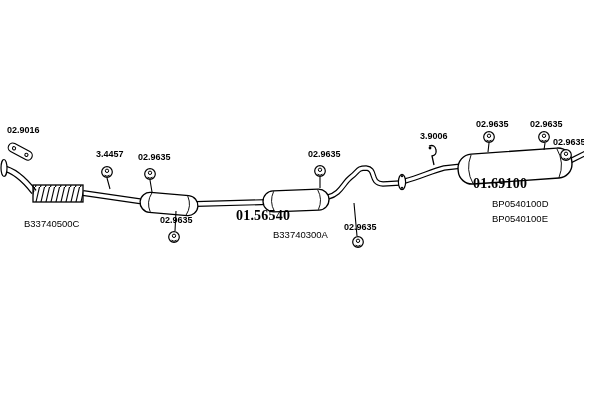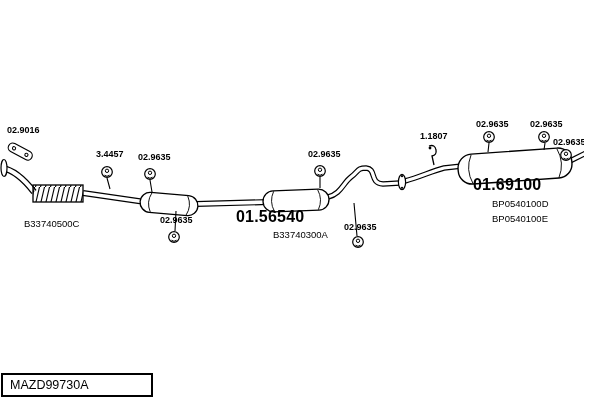--- a/index.html
+++ b/index.html
@@ -12,21 +12,21 @@
     background: #ffffff;
     overflow: hidden;
   }
   svg.art { position: absolute; left: 0; top: 0; }
   .lbl {
     position: absolute;
     line-height: 1;
     color: #000;
     white-space: nowrap;
   }
-  .lbl.lg { font-size: 16px; font-weight: bold; letter-spacing: 0.2px; }
+  .lbl.lg { font-size: 14px; font-weight: bold; letter-spacing: 0.2px; font-family: Liberation Serif, serif; }
   .lbl.sm { font-size: 9.5px; }
   .lbl.f  { font-size: 9px; font-weight: bold; }
   .titlebox {
     position: absolute;
     left: 1px;
     top: 373px;
     width: 152px;
     height: 24px;
     border: 2px solid #000;
     background: #fff;
@@ -120,31 +120,28 @@
     <use href="#ring" transform="translate(544,137)"></use>
     <use href="#ring" transform="translate(566,155)"></use>
   </svg>
 
   <div class="lbl f" style="left:7px;top:126px">02.9016</div>
   <div class="lbl f" style="left:96px;top:150px">3.4457</div>
   <div class="lbl f" style="left:138px;top:153px">02.9635</div>
   <div class="lbl f" style="left:160px;top:216px">02.9635</div>
   <div class="lbl f" style="left:308px;top:150px">02.9635</div>
   <div class="lbl f" style="left:344px;top:223px">02.9635</div>
-  <div class="lbl f" style="left:420px;top:132px">1.1807</div>
+  <div class="lbl f" style="left:420px;top:132px">3.9006</div>
   <div class="lbl f" style="left:476px;top:120px">02.9635</div>
   <div class="lbl f" style="left:530px;top:120px">02.9635</div>
   <div class="lbl f" style="left:553px;top:138px">02.9635</div>
 
   <div class="lbl sm" style="left:24px;top:219px">B33740500C</div>
 
   <div class="lbl lg" style="left:236px;top:209px">01.56540</div>
   <div class="lbl sm" style="left:273px;top:230px">B33740300A</div>
 
   <div class="lbl lg" style="left:473px;top:177px">01.69100</div>
   <div class="lbl sm" style="left:492px;top:199px">BP0540100D</div>
   <div class="lbl sm" style="left:492px;top:214px">BP0540100E</div>
 
-  <div class="titlebox">
-    <span>MAZD99730A</span>
-  </div>
 
 </div>
 
 </body></html>

